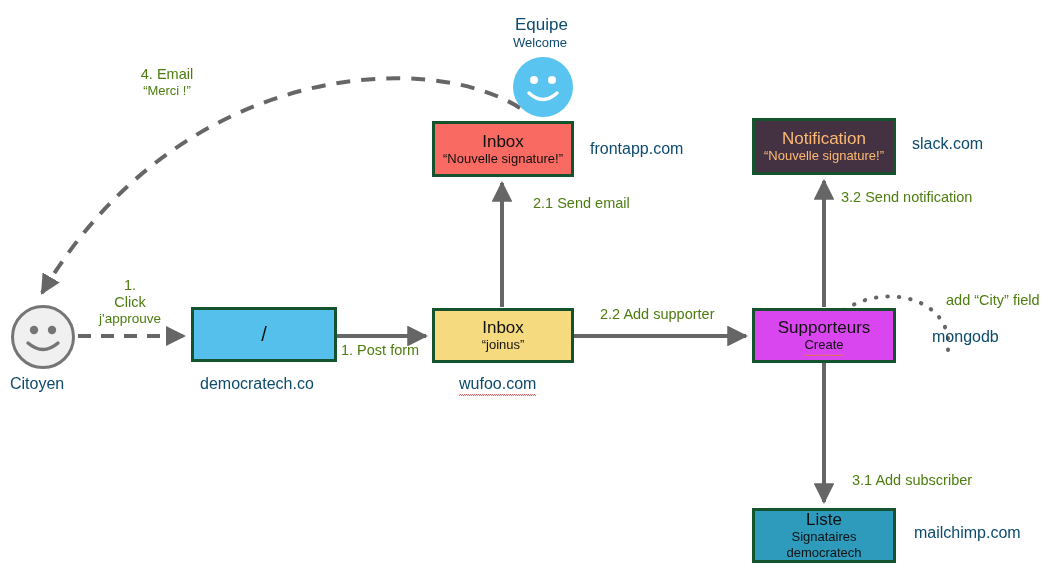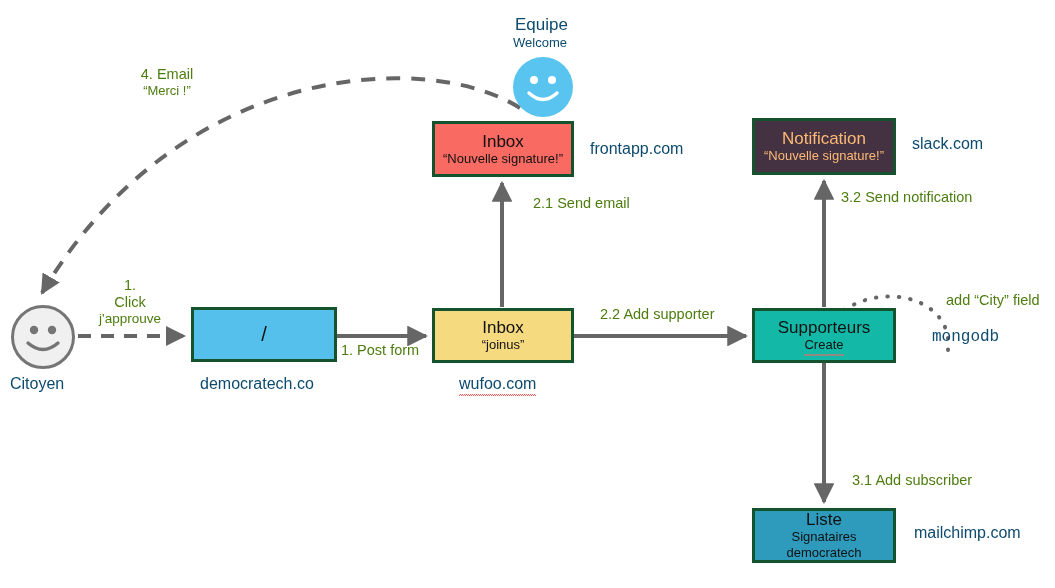--- a/index.html
+++ b/index.html
@@ -168,27 +168,27 @@
   <div class="caption" style="left:200px; top:375px;">democratech.co</div>
 
   <div class="node" style="left:432px; top:308px; width:142px; height:55px; background:#f5da80;">
     <div class="title">Inbox</div>
     <div class="sub">“joinus”</div>
   </div>
   <div class="caption" style="left:459px; top:375px;">
     <span class="squiggle">wufoo.com</span>
   </div>
 
-  <div class="node" style="left:752px; top:308px; width:144px; height:55px; background:#14b8a6;">
+  <div class="node" style="left:752px; top:308px; width:144px; height:55px; background:#d946ef;">
     <div class="title">Supporteurs</div>
     <div class="sub">
       <span class="squiggle">Create</span>
     </div>
   </div>
-  <div class="caption" style="left:932px; top:328px;font-family:Liberation Mono, monospace;">mongodb</div>
+  <div class="caption" style="left:932px; top:328px;">mongodb</div>
 
   <div class="node" style="left:752px; top:508px; width:144px; height:55px; background:#2e9bbd;">
     <div class="title">Liste</div>
     <div class="sub">Signataires</div>
     <div class="sub">democratech</div>
   </div>
   <div class="caption" style="left:914px; top:524px;">mailchimp.com</div>
 
   <div class="edge-label" style="left:96px; top:277px; width:68px; text-align:center;">
     <div>1.</div>

